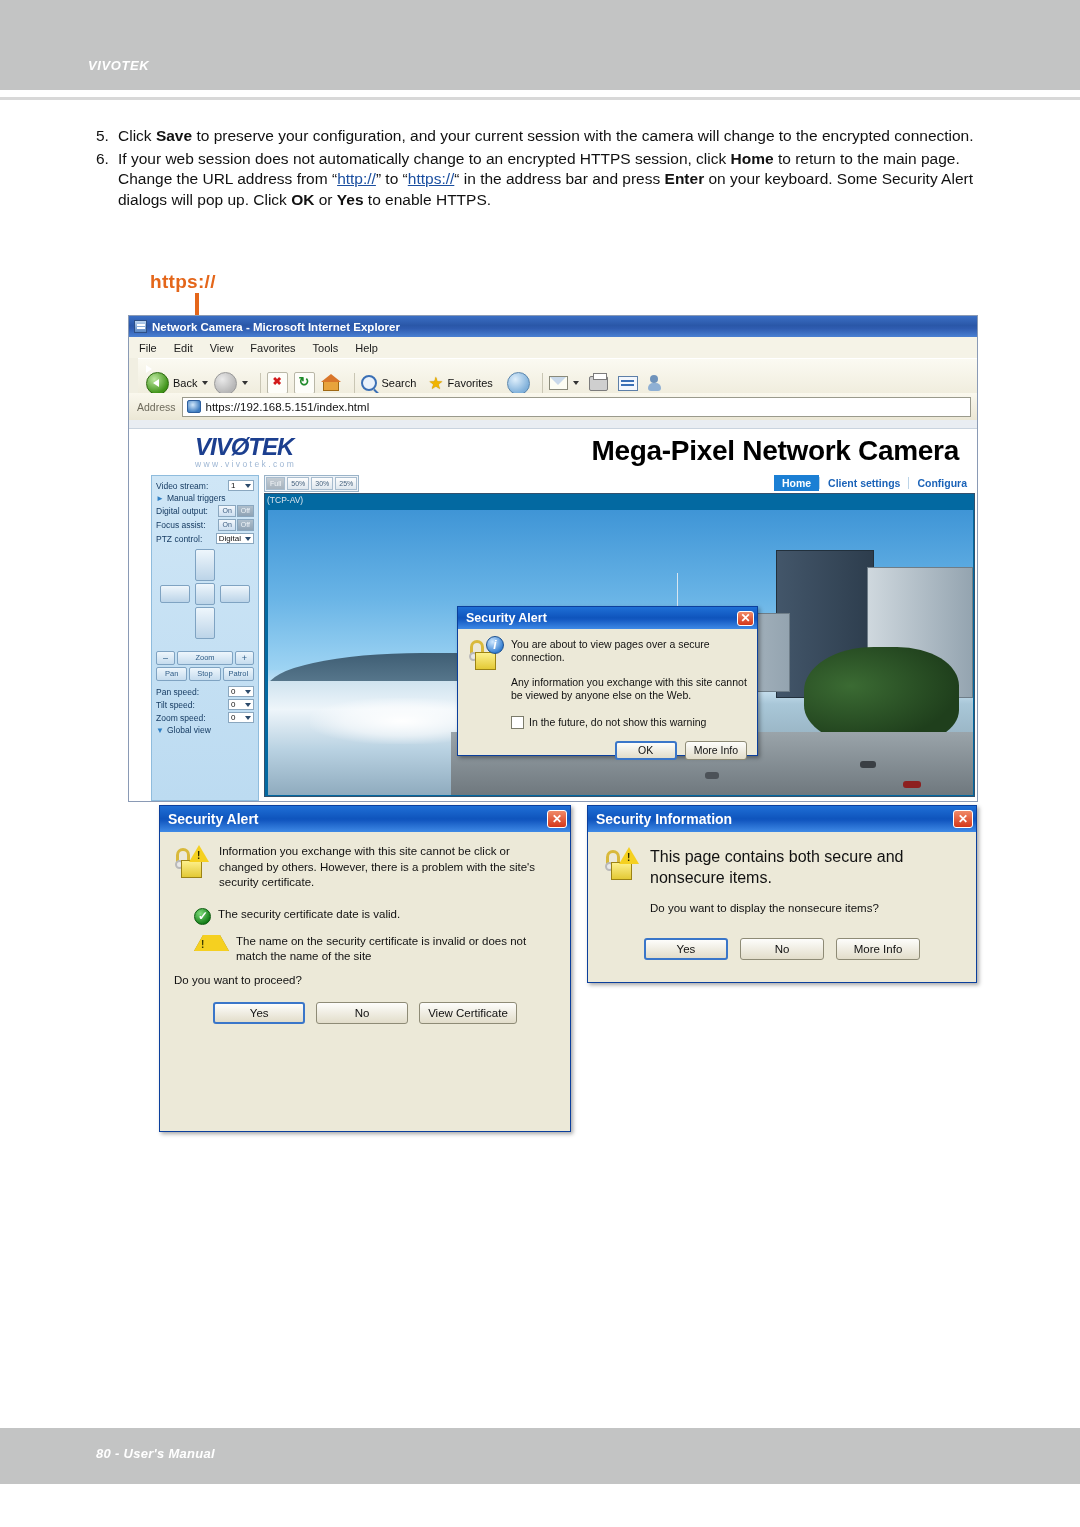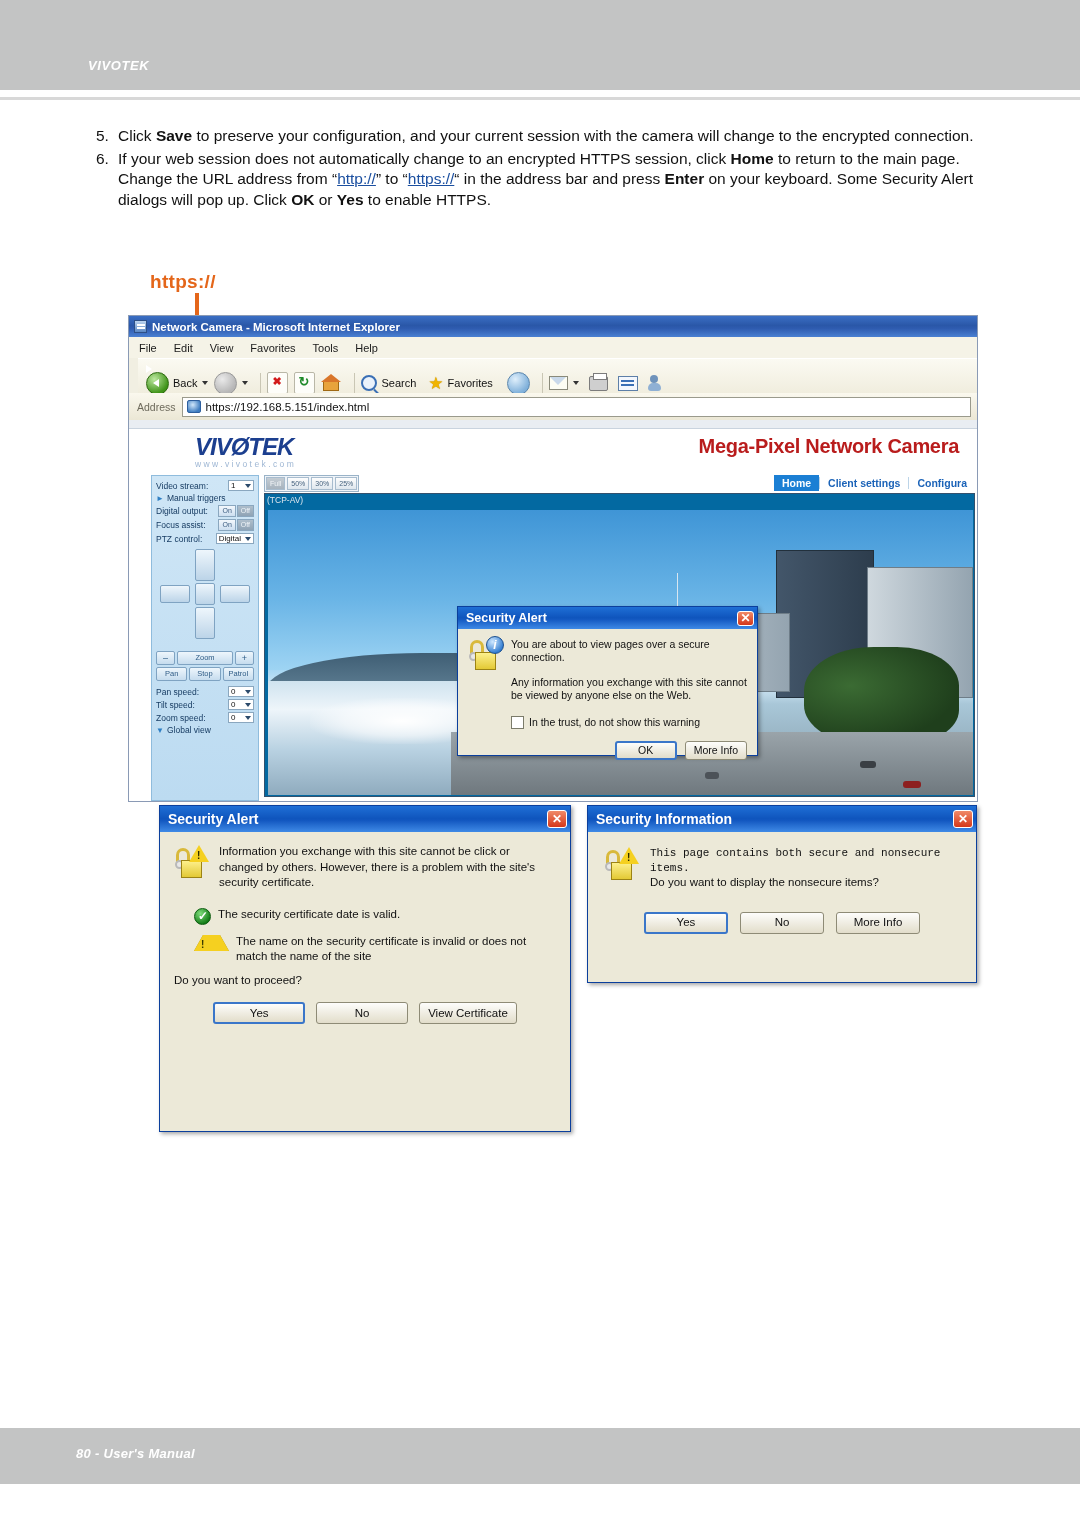--- a/index.html
+++ b/index.html
@@ -18,21 +18,21 @@
     color:#ffffff;font-size:13px;font-weight:bold;font-style:italic;
     letter-spacing:.6px;
   }
   .header-rule{
     position:absolute;left:0;top:97px;width:1080px;height:3px;background:#d8d8d8;
   }
   .page-footer{
     position:absolute;left:0;top:1428px;width:1080px;height:56px;background:#c3c4c4;
   }
   .page-footer .folio{
-    position:absolute;left:76px;top:18px;color:#ffffff;font-size:13px;
+    position:absolute;left:96px;top:18px;color:#ffffff;font-size:13px;
     font-style:italic;font-weight:bold;letter-spacing:.3px;
   }
 
   
   .steps{position:absolute;left:96px;top:126px;width:900px;color:#111;}
   .step{display:flex;font-size:15.5px;line-height:1.33;margin-bottom:2px;}
   .step .num{width:22px;flex:0 0 22px;}
   .step .body{flex:1;}
   .step b{font-weight:bold;}
   .lnk{color:#1b4fa0;text-decoration:underline;}
@@ -148,21 +148,21 @@
   }
   .vlogo{
     position:absolute;left:66px;top:4px;color:#1c3f8f;font-weight:bold;font-size:24px;
     letter-spacing:-1px;font-style:italic;
   }
   .vlogo-sub{
     position:absolute;left:66px;top:30px;font-size:8.5px;color:#9fb7d4;letter-spacing:2.4px;
   }
   .cam-title{
     position:absolute;left:300px;top:6px;width:530px;text-align:right;
-    color:#b91c1c;font-size:20px;font-weight:bold;letter-spacing:-.3px;
+    color:#000000;font-size:28px;font-weight:bold;letter-spacing:-.3px;
   }
 
   .cam-body{position:absolute;left:0;top:55px;right:0;bottom:0;}
   .cam-left{
     position:absolute;left:22px;top:0;width:108px;bottom:0;
     background:linear-gradient(180deg,#cfe6f6,#bcdbf1);
     border:1px solid #8fbcdd;box-sizing:border-box;
   }
   .cam-left .row{display:flex;align-items:center;font-size:8.5px;color:#173c63;
     padding:1px 4px;white-space:nowrap;}
@@ -500,21 +500,21 @@
                   <div class="shackle"></div>
                   <div class="key"></div>
                   <div class="bodyb"></div>
                   <div class="infob">i</div>
                 </div>
                 <div style="flex:1;">
                   <div style="font-size:10.5px;">You are about to view pages over a secure connection.</div>
                   <div style="font-size:10.5px;margin-top:11px;">Any information you exchange with this site cannot be viewed by anyone else on the Web.</div>
                   <div style="display:flex;align-items:center;margin-top:13px;">
                     <span class="cbx"></span>
-                    <span style="font-size:10.5px;">In the trust, do not show this warning</span>
+                    <span style="font-size:10.5px;">In the future, do not show this warning</span>
                   </div>
                 </div>
               </div>
               <div class="dlg-row" style="justify-content:flex-end;margin-top:12px;gap:8px;">
                 <span class="xpbtn def" style="min-width:62px;height:19px;font-size:10.5px;">OK</span>
                 <span class="xpbtn" style="min-width:62px;height:19px;font-size:10.5px;">More Info</span>
               </div>
             </div>
           </div>
 
@@ -568,22 +568,22 @@
   </div>
   <div class="dlg-body" style="padding:14px 16px;">
     <div style="display:flex;">
       <div class="lockico" style="margin-right:12px;margin-top:2px;">
         <div class="shackle"></div>
         <div class="key"></div>
         <div class="bodyb"></div>
         <div class="warn"></div>
       </div>
       <div style="flex:1;">
-        <div style="font-size:11px;line-height:1.32;font-family:Liberation Mono, monospace;">This page contains both secure and nonsecure items.</div>
-        <div style="font-size:11.5px;">Do you want to display the nonsecure items?</div>
+        <div style="font-size:16px;line-height:1.32;">This page contains both secure and nonsecure items.</div>
+        <div style="font-size:11.5px;margin-top:13px;">Do you want to display the nonsecure items?</div>
       </div>
     </div>
     <div class="dlg-row" style="margin-top:22px;justify-content:center;gap:12px;">
       <span class="xpbtn def" style="min-width:84px;height:22px;">Yes</span>
       <span class="xpbtn" style="min-width:84px;height:22px;">No</span>
       <span class="xpbtn" style="min-width:84px;height:22px;">More Info</span>
     </div>
   </div>
 </div>
 

